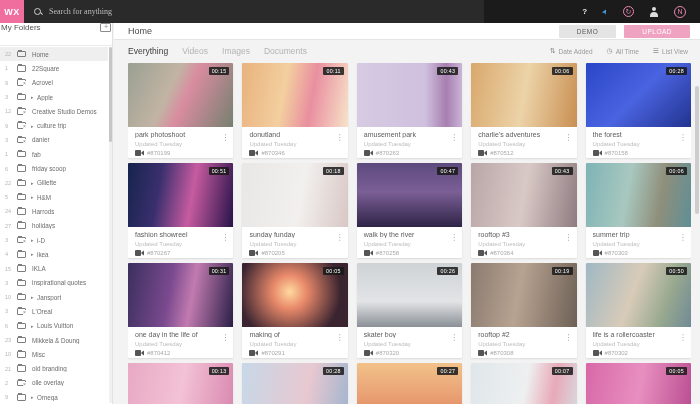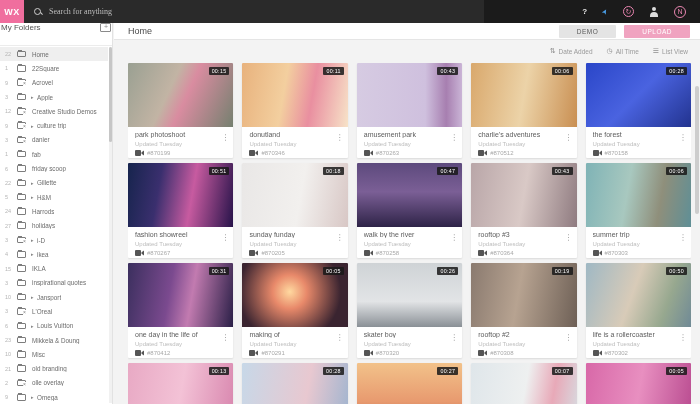--- a/index.html
+++ b/index.html
@@ -300,20 +300,26 @@
   <div class="main">
     <div class="page-head">
       <span class="page-title">Home</span>
       <div class="head-btns">
         <button class="btn btn-demo">DEMO</button>
         <button class="btn btn-upload">UPLOAD</button>
       </div>
     </div>
 
     <div class="toolbar">
+      <div class="tabs">
+        <span class="tab active">Everything</span>
+        <span class="tab">Videos</span>
+        <span class="tab">Images</span>
+        <span class="tab">Documents</span>
+      </div>
       <div class="filters">
         <span class="filter">
             <span class="fic">⇅</span>
             <span>Date Added</span>
           </span>
         <span class="filter">
             <span class="fic">◷</span>
             <span>All Time</span>
           </span>
         <span class="filter">

